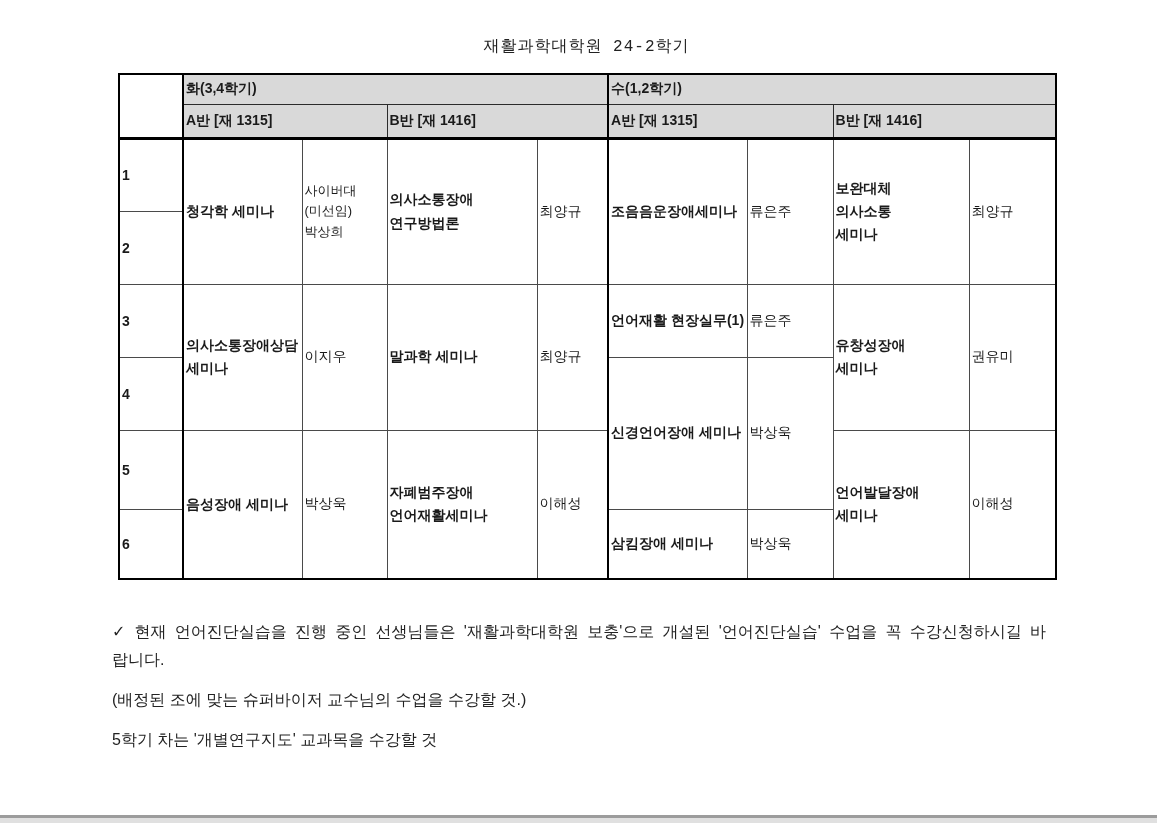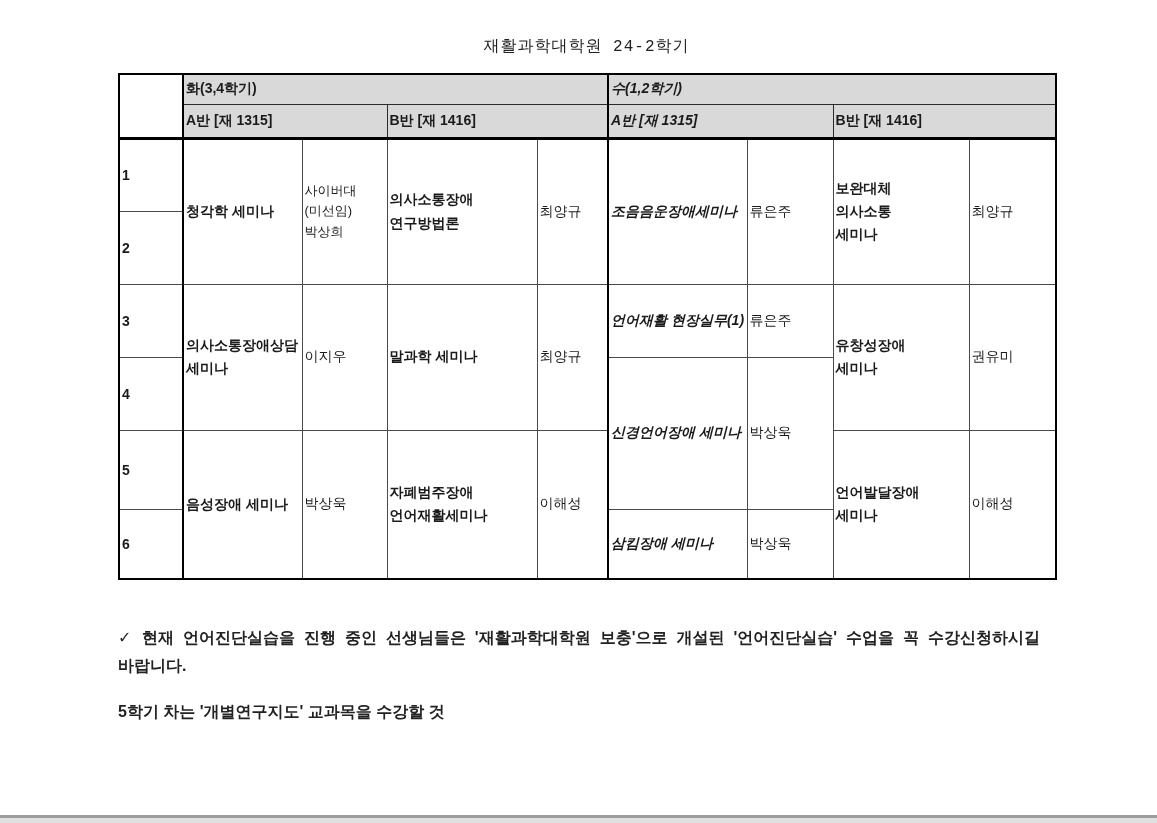--- a/index.html
+++ b/index.html
@@ -47,21 +47,21 @@
     background: #ffffff;
     border-right: 2px solid #000 !important;
     border-bottom: 3px solid #000 !important;
   }
   .period {
     font-weight: bold;
     font-size: 14px;
     border-right: 2px solid #000 !important;
     background: #fff;
   }
-  .sep-day { border-left: 2px solid #000 !important; font-style: italic; }
+  .sep-day { border-left: 2px solid #000 !important; }
   .course {
     font-weight: bold;
     font-size: 14px;
     line-height: 1.65;
     white-space: pre-line;
   }
   .instr {
     font-size: 14px;
     line-height: 1.55;
     white-space: pre-line;
@@ -70,21 +70,21 @@
   tr.body-row { height: 73px; }
   tr.r5 { height: 79px; }
   tr.r6 { height: 70px; }
   #notes {
     position: absolute;
     left: 100px; top: 606px; width: 958px;
     font-size: 16px;
     line-height: 28px;
     color: #222;
   }
-  #notes .note-line { margin: 18px; font-weight: bold; }
+  #notes .note-line { margin: 12px; }
   #notes .justify {
     text-align: justify;
     word-spacing: 3px;
   }
   #bottom-bar {
     position: absolute;
     left: 0; bottom: 0; width: 1157px; height: 8px;
     background: #e0e0e0;
     border-top: 3px solid #9c9c9c;
   }
@@ -176,16 +176,17 @@
   <tr class="body-row r6">
     <td class="period">6</td>
     <td class="course sep-day">삼킴장애 세미나</td>
     <td class="instr">박상욱</td>
   </tr>
 </tbody>
   </table>
 
 <div id="notes">
   <p class="note-line justify">✓ 현재 언어진단실습을 진행 중인 선생님들은 '재활과학대학원 보충'으로 개설된 '언어진단실습' 수업을 꼭 수강신청하시길 바랍니다.</p>
+  <p class="note-line">(배정된 조에 맞는 슈퍼바이저 교수님의 수업을 수강할 것.)</p>
   <p class="note-line">5학기 차는 '개별연구지도' 교과목을 수강할 것</p>
 </div>
 
 <div id="bottom-bar"></div>
 
 </body></html>

